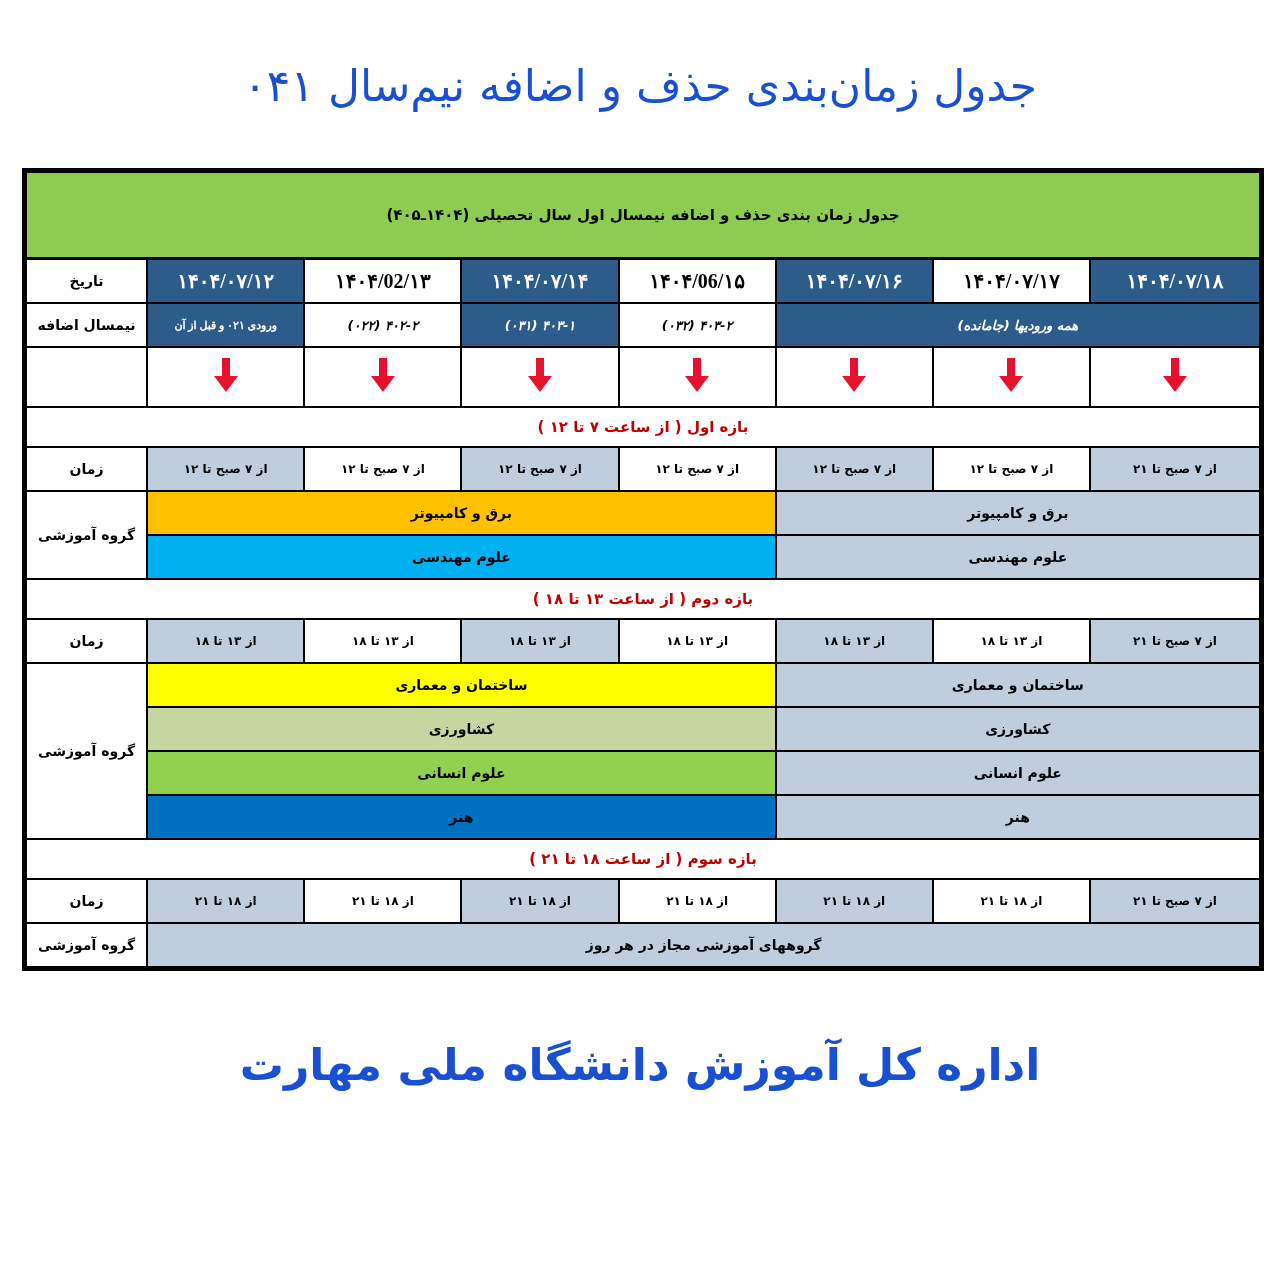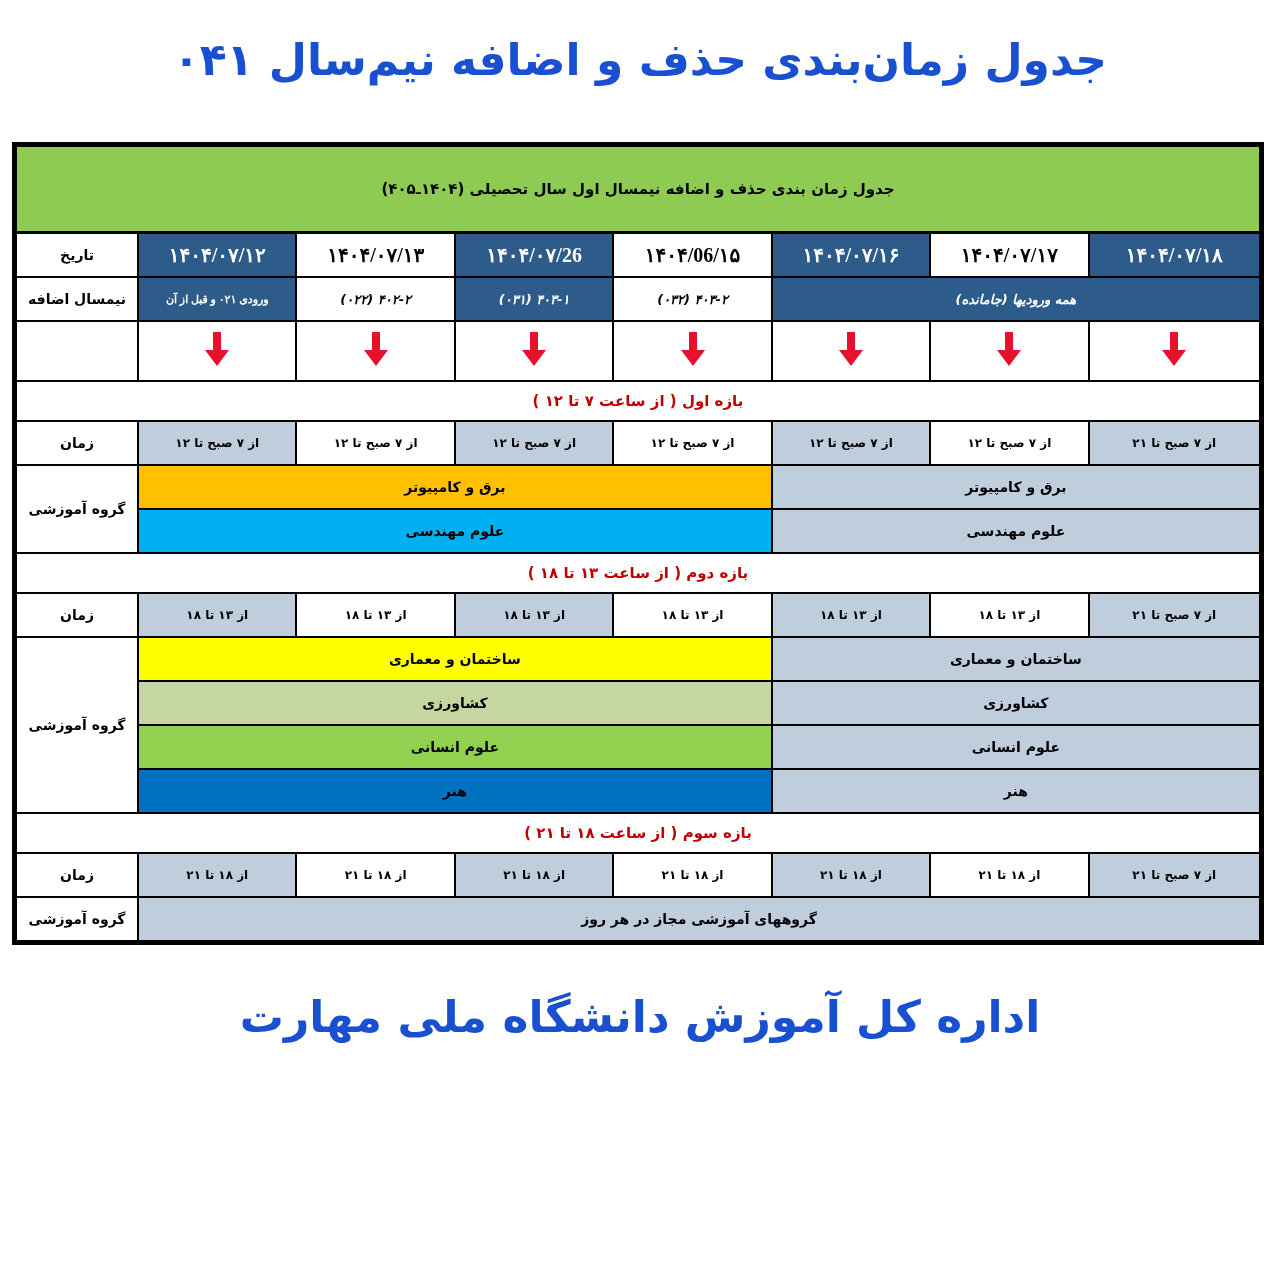--- a/index.html
+++ b/index.html
@@ -13,36 +13,36 @@
   }
   .page{
     position:relative;
     width:1280px;height:1280px;
     box-sizing:border-box;
   }
   .title{
     text-align:center;
     color:#1950d2;
     font-size:44px;
-    font-weight:bold;
+    font-weight:normal;
     letter-spacing:-0.5px;
-    padding-top:36px;
+    padding-top:62px;
     line-height:1.1;
     white-space:nowrap;
   }
   .footer{
     text-align:center;
     color:#1950d2;
     font-size:44px;
     font-weight:bold;
-    padding-top:46px;
+    padding-top:68px;
     white-space:nowrap;
   }
   .table-wrap{
-    margin:58px 16px 0 12px;
+    margin:58px 16px 0 22px;
     border:3px solid #000;
     background:#404040;
   }
   table.sched{
     width:100%;
     border-collapse:collapse;
     table-layout:fixed;
     font-size:13px;
     font-weight:bold;
     color:#000;
@@ -121,22 +121,22 @@
 
         <tr>
           <td class="hdr-green" colspan="8">جدول زمان بندی حذف و اضافه نیمسال اول سال تحصیلی (۱۴۰۴ـ۴۰۵)</td>
         </tr>
 
         <tr>
           <td class="c-dkblue date-cell">۱۴۰۴/۰۷/۱۸</td>
           <td class="c-white  date-cell">۱۴۰۴/۰۷/۱۷</td>
           <td class="c-dkblue date-cell">۱۴۰۴/۰۷/۱۶</td>
           <td class="c-white  date-cell">۱۴۰۴/06/۱۵</td>
-          <td class="c-dkblue date-cell">۱۴۰۴/۰۷/26</td>
-          <td class="c-white  date-cell">۱۴۰۴/۰۷/۱۳</td>
+          <td class="c-dkblue date-cell">۱۴۰۴/۰۷/۱۴</td>
+          <td class="c-white  date-cell">۱۴۰۴/02/۱۳</td>
           <td class="c-dkblue date-cell">۱۴۰۴/۰۷/۱۲</td>
           <td class="lbl">تاریخ</td>
         </tr>
 
         <tr>
           <td class="c-dkblue sem-cell" colspan="3">همه ورودیها (جامانده)</td>
           <td class="c-white  sem-cell">۴۰۳-۲ (۰۳۲)</td>
           <td class="c-dkblue sem-cell">۴۰۳-۱ (۰۳۱)</td>
           <td class="c-white  sem-cell">۴۰۲-۲ (۰۲۲)</td>
           <td class="c-dkblue sem-small">ورودی ۰۲۱ و قبل از آن</td>

